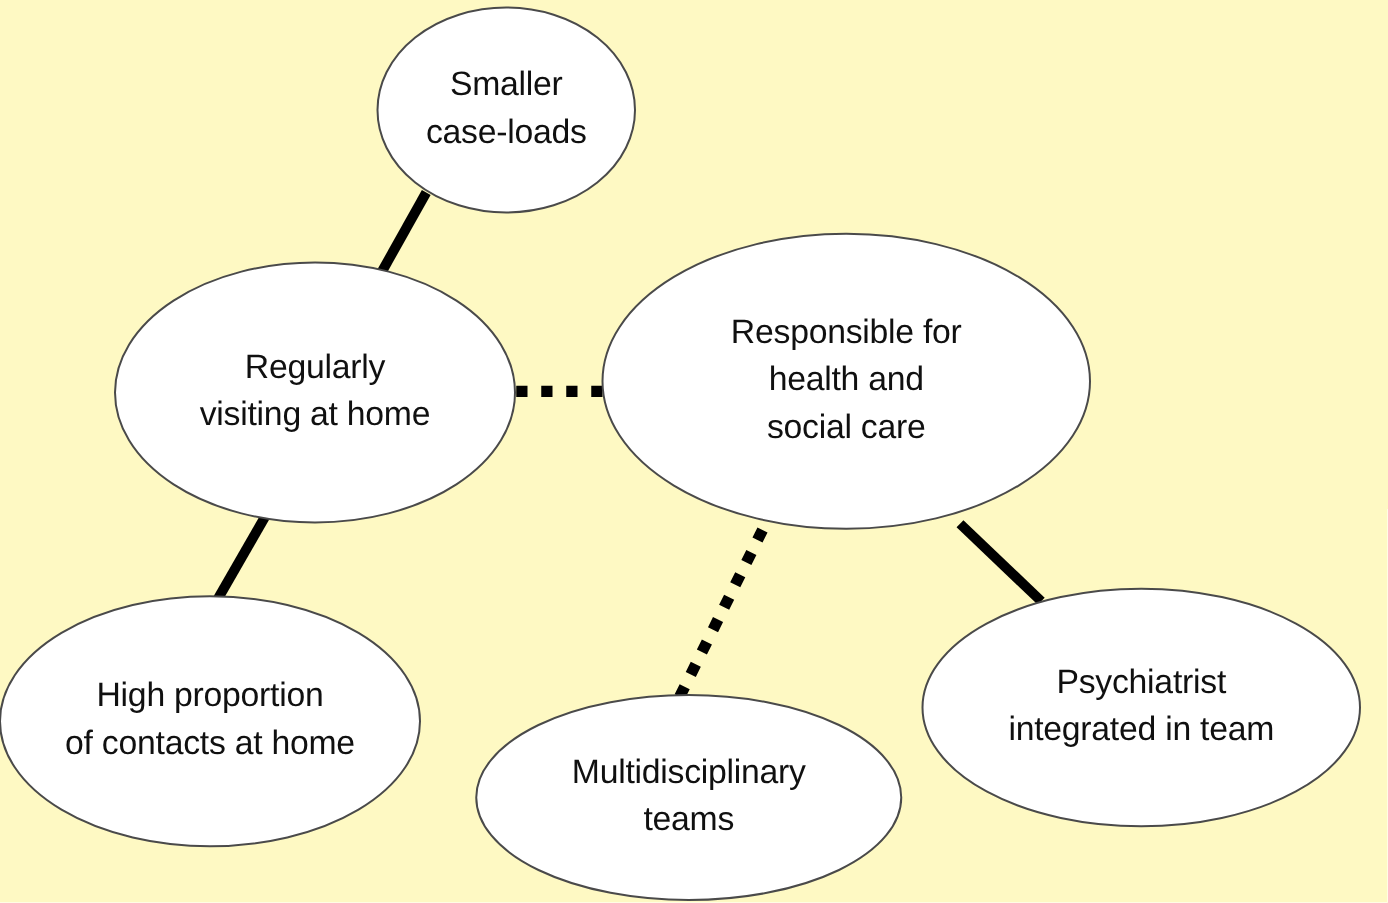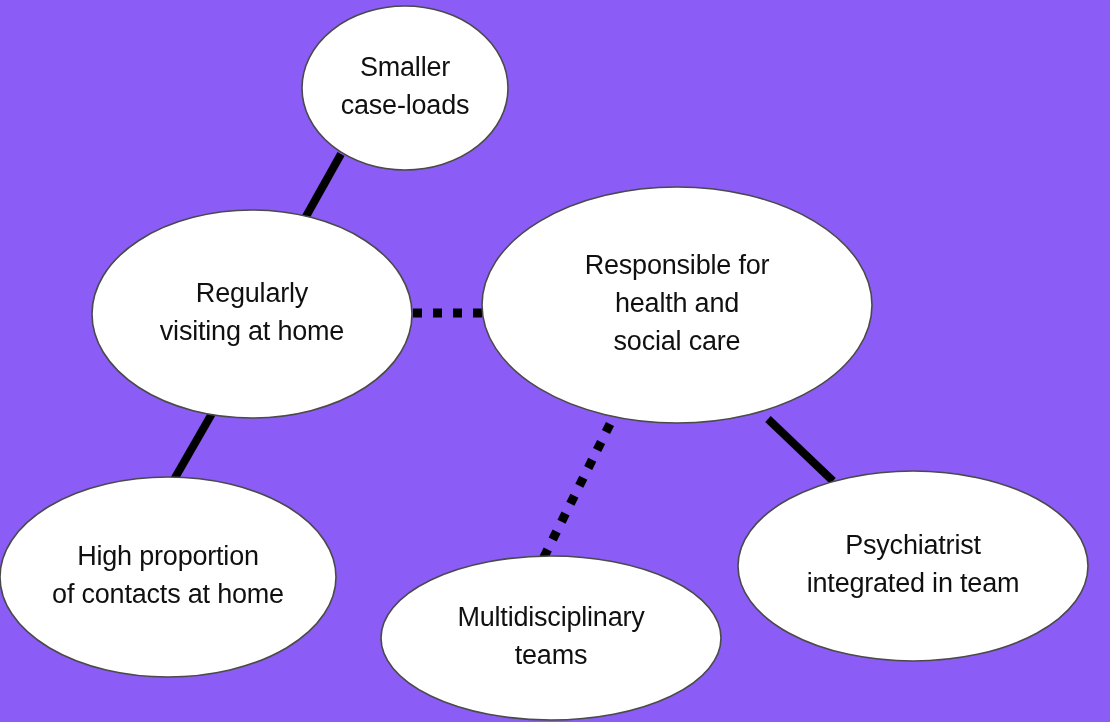--- a/index.html
+++ b/index.html
@@ -8,21 +8,21 @@
     padding: 0;
     background: #ffffff;
   }
   body {
     font-family: "Liberation Sans", sans-serif;
   }
   #diagram-root {
     position: relative;
     width: 1110px;
     height: 722px;
-    background: #8b5cf6;
+    background: #fef9c3;
     overflow: hidden;
   }
   #diagram-svg {
     display: block;
     width: 1110px;
     height: 722px;
   }
   .node-ellipse {
     fill: #ffffff;
     stroke: #4a4a4a;

